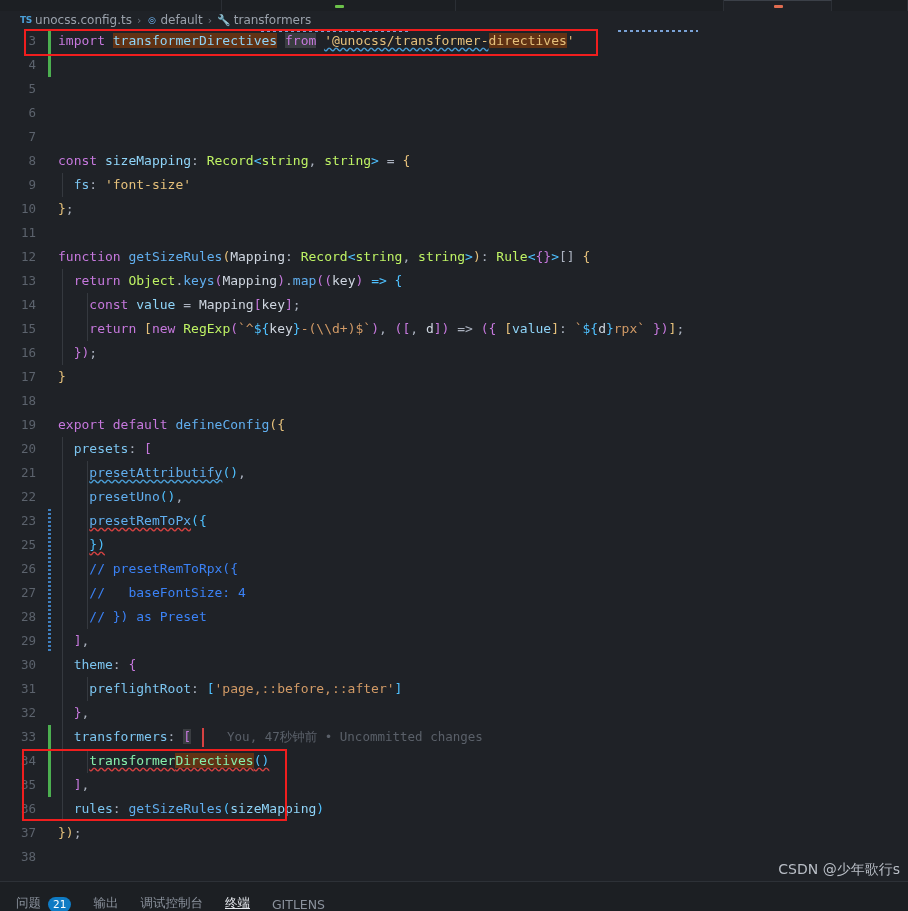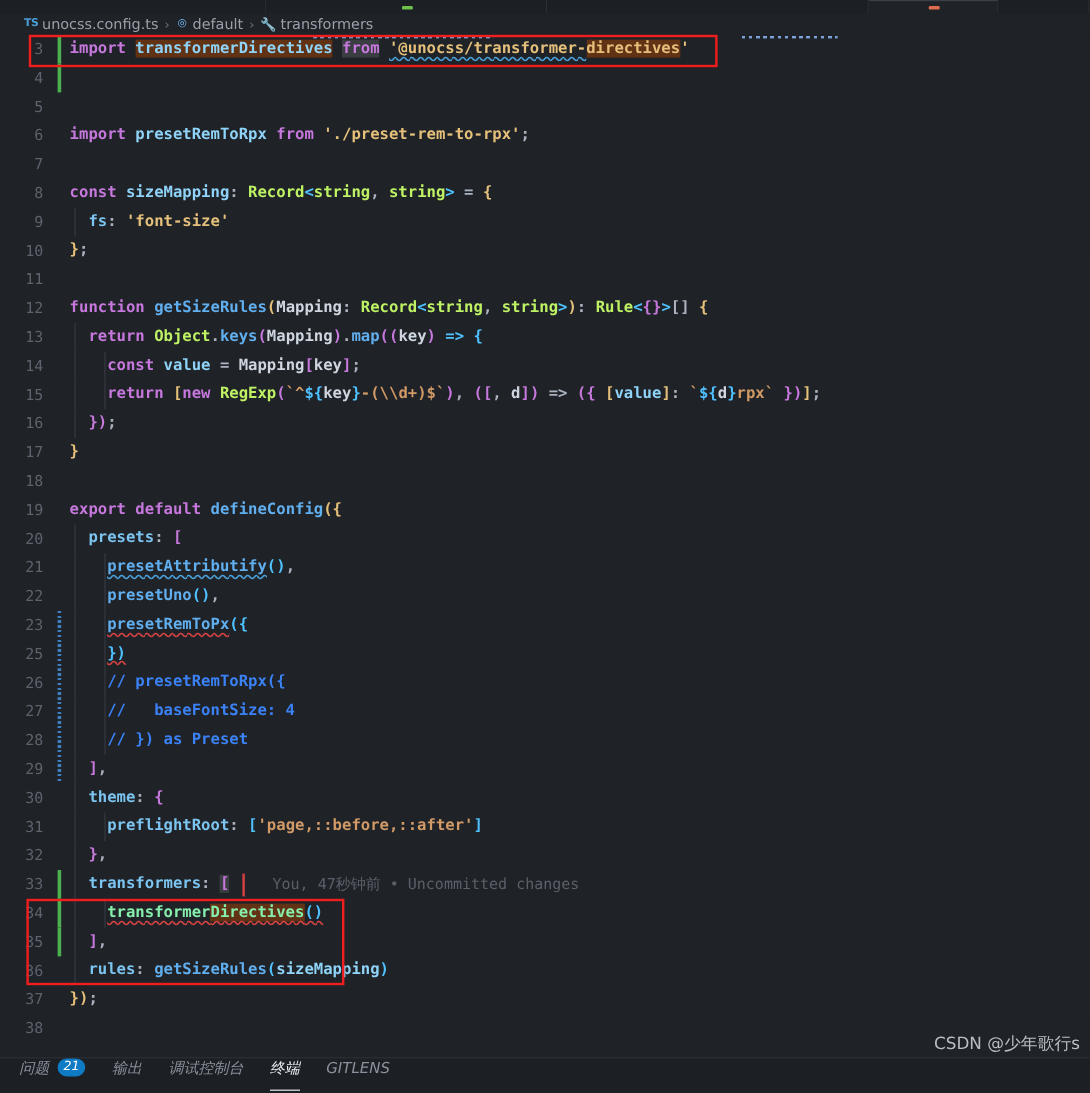--- a/index.html
+++ b/index.html
@@ -60,21 +60,20 @@
   .gutter-mark {
     position: absolute; left: 48px; top: 0; width: 3px; height: 24px;
   }
   .gm-added { background: #4caf50; }
   .gm-modified {
     background: repeating-linear-gradient(180deg,#3f7fbf 0px,#3f7fbf 2px,#1f2227 2px,#1f2227 4px);
   }
   .code {
     padding-left: 12px; color: #c5cdd9; white-space: pre;
     font-family: "DejaVu Sans Mono", monospace;
-    font-weight: bold;
   }
 
   
   .iguide { position: absolute; top: 0; width: 1px; height: 24px; background: #35393f; }
 
   
   .t-kw      { color: #c678dd; }
   .t-ident   { color: #8fd4f8; }   
   .t-fn      { color: #61afef; }
   .t-str     { color: #e5c07b; }
@@ -119,24 +118,23 @@
   
   .anno-box { position: absolute; border: 2px solid #f01e1e; pointer-events: none; }
 
   
   .panelbar {
     position: absolute; left: 0; bottom: 0; width: 908px; height: 30px;
     background: #1c1f23; border-top: 1px solid #2d3137;
     display: flex; align-items: center; padding-left: 16px; gap: 22px;
   }
   .panel-tab {
-    display: flex; align-items: flex-start; gap: 7px;
+    display: flex; align-items: flex-end; gap: 7px;
     font-size: 12.5px; color: #8a919c; position: relative; height: 30px;
     font-family: "DejaVu Sans", sans-serif;
-    font-style: italic;
   }
   .panel-tab.active { color: #e6e9ee; }
   .panel-tab.active::after {
     content: ""; position: absolute; left: 0; right: 0; bottom: 3px; height: 1px; background: #e6e9ee;
   }
   .badge {
     background: #0f7bc4; color: #fff; border-radius: 9px; min-width: 20px; height: 15px;
     font-size: 10.5px; line-height: 15px; text-align: center; padding: 0 5px;
     font-family: "DejaVu Sans", sans-serif;
   }
@@ -177,21 +175,21 @@
     <span class="bc-seg">
       <span class="wrench-icon">🔧</span>
       <span>transformers</span>
     </span>
   </div>
 
   <div class="editor" id="editor">
       <div class="code-line"><div class="ln">3</div><div class="gutter-mark gm-added"></div><div class="code"><span class="t-kw">import </span><span class="t-ident hl-find">transformerDirectives</span><span class="t-white"> </span><span class="t-kw hl-sel">from</span><span class="t-white"> </span><span class="t-str sq-blue">'@unocss/transformer-</span><span class="t-str hl-find">directives</span><span class="t-str">'</span></div><div class="dotted-top" style="left: 261px; width: 150px;"></div><div class="dotted-top" style="left: 618px; width: 80px;"></div></div>
       <div class="code-line"><div class="ln">4</div><div class="gutter-mark gm-added"></div></div>
       <div class="code-line"><div class="ln">5</div><div class="code"></div></div>
-      <div class="code-line"><div class="ln">6</div><div class="code"><span class="t-kw">import </span><span class="t-ident">presetRemToRpx</span><span class="t-kw"> from </span><span class="t-str">'./preset-rem-to-rpx'</span><span class="t-punc">;</span></div></div>
+      <div class="code-line"><div class="ln">6</div></div>
       <div class="code-line"><div class="ln">7</div><div class="code"></div></div>
       <div class="code-line"><div class="ln">8</div><div class="code"><span class="t-kw">const </span><span class="t-ident">sizeMapping</span><span class="t-punc">: </span><span class="t-type">Record</span><span class="t-b3">&lt;</span><span class="t-type">string</span><span class="t-punc">, </span><span class="t-type">string</span><span class="t-b3">&gt;</span><span class="t-punc"> = </span><span class="t-b1">{</span></div></div>
       <div class="code-line"><div class="ln">9</div><div class="iguide" style="left: 62px;"></div><div class="code"><span class="t-white">  </span><span class="t-prop">fs</span><span class="t-punc">: </span><span class="t-str">'font-size'</span></div></div>
       <div class="code-line"><div class="ln">10</div><div class="code"><span class="t-b1">}</span><span class="t-punc">;</span></div></div>
       <div class="code-line"><div class="ln">11</div><div class="code"></div></div>
       <div class="code-line"><div class="ln">12</div><div class="code"><span class="t-kw">function </span><span class="t-fn">getSizeRules</span><span class="t-b1">(</span><span class="t-param">Mapping</span><span class="t-punc">: </span><span class="t-type">Record</span><span class="t-b3">&lt;</span><span class="t-type">string</span><span class="t-punc">, </span><span class="t-type">string</span><span class="t-b3">&gt;</span><span class="t-b1">)</span><span class="t-punc">: </span><span class="t-type">Rule</span><span class="t-b3">&lt;</span><span class="t-b2">{}</span><span class="t-b3">&gt;</span><span class="t-punc">[] </span><span class="t-b1">{</span></div></div>
       <div class="code-line"><div class="ln">13</div><div class="iguide" style="left: 62px;"></div><div class="code"><span class="t-white">  </span><span class="t-kw">return </span><span class="t-type">Object</span><span class="t-punc">.</span><span class="t-fn">keys</span><span class="t-b2">(</span><span class="t-param">Mapping</span><span class="t-b2">)</span><span class="t-punc">.</span><span class="t-fn">map</span><span class="t-b2">((</span><span class="t-param">key</span><span class="t-b2">) </span><span class="t-b3">=&gt; </span><span class="t-b3">{</span></div></div>
       <div class="code-line"><div class="ln">14</div><div class="iguide" style="left: 62px;"></div><div class="iguide" style="left: 87px;"></div><div class="code"><span class="t-white">    </span><span class="t-kw">const </span><span class="t-ident">value</span><span class="t-punc"> = </span><span class="t-param">Mapping</span><span class="t-b2">[</span><span class="t-param">key</span><span class="t-b2">]</span><span class="t-punc">;</span></div></div>
       <div class="code-line"><div class="ln">15</div><div class="iguide" style="left: 62px;"></div><div class="iguide" style="left: 87px;"></div><div class="code"><span class="t-white">    </span><span class="t-kw">return </span><span class="t-b1">[</span><span class="t-kw">new </span><span class="t-type">RegExp</span><span class="t-b2">(</span><span class="t-str2">`^</span><span class="t-b3">${</span><span class="t-param">key</span><span class="t-b3">}</span><span class="t-str2">-</span><span class="t-str2">(\\d+)$`</span><span class="t-b2">)</span><span class="t-punc">, </span><span class="t-b2">([</span><span class="t-punc">, </span><span class="t-param">d</span><span class="t-b2">])</span><span class="t-punc"> =&gt; </span><span class="t-b2">({</span><span class="t-white"> </span><span class="t-b1">[</span><span class="t-ident">value</span><span class="t-b1">]</span><span class="t-punc">: </span><span class="t-str2">`</span><span class="t-b3">${</span><span class="t-param">d</span><span class="t-b3">}</span><span class="t-str2">rpx`</span><span class="t-white"> </span><span class="t-b2">})</span><span class="t-b1">]</span><span class="t-punc">;</span></div></div>
       <div class="code-line"><div class="ln">16</div><div class="iguide" style="left: 62px;"></div><div class="code"><span class="t-white">  </span><span class="t-b2">})</span><span class="t-punc">;</span></div></div>

